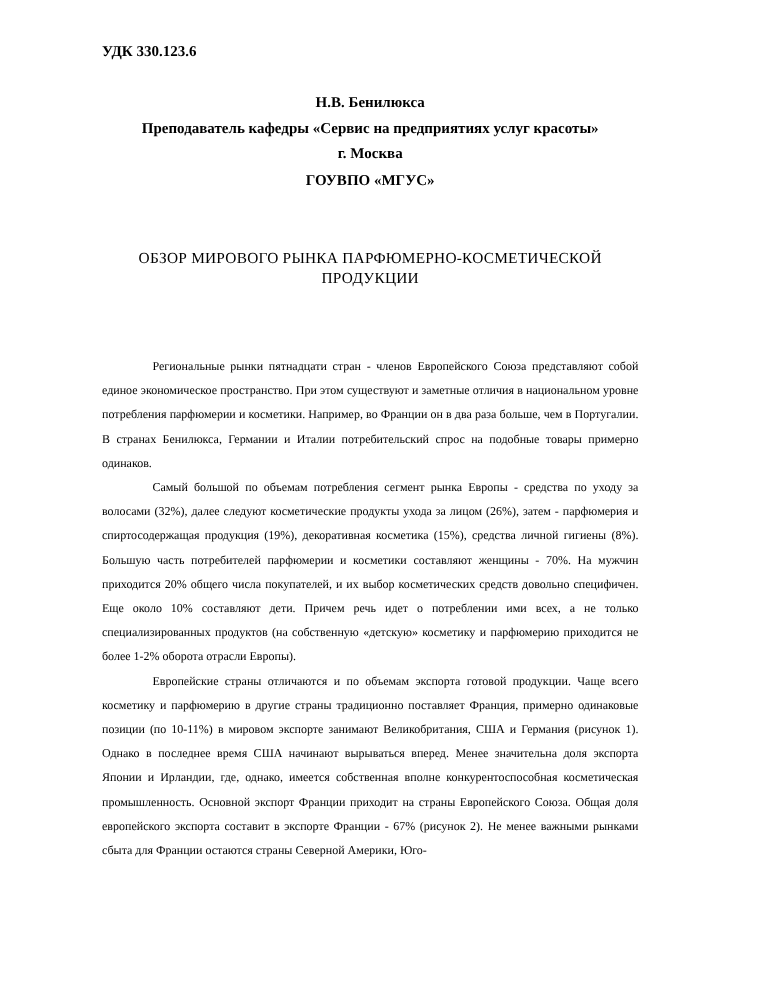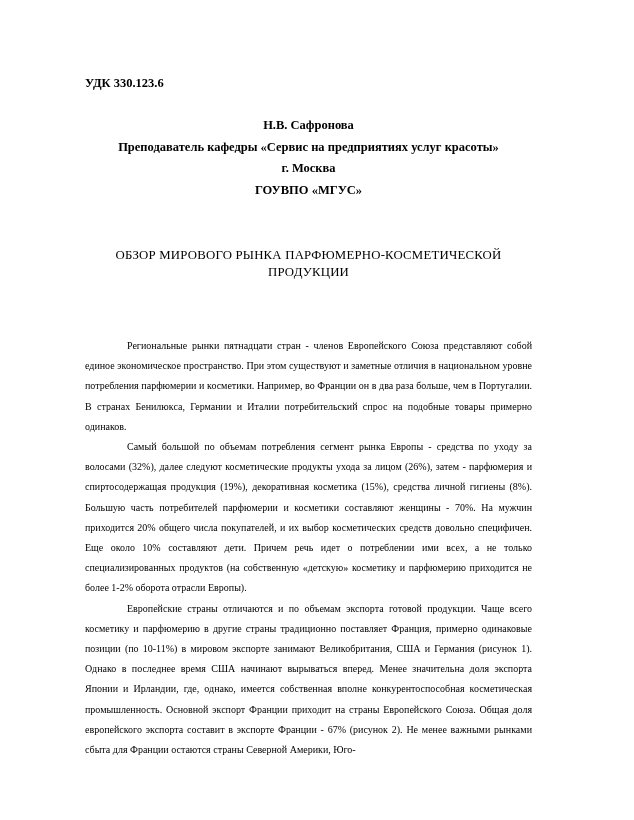--- a/index.html
+++ b/index.html
@@ -8,21 +8,21 @@
     background: #ffffff;
   }
   .page {
     position: relative;
     width: 616px;
     height: 820px;
     box-sizing: border-box;
     background: #ffffff;
     color: #000000;
     font-family: "Liberation Serif", "DejaVu Serif", serif;
-    padding: 76px 84px 20px 85px;
+    padding: 36px 84px 20px 85px;
     overflow: hidden;
   }
   .udc {
     font-size: 12.5px;
     font-weight: bold;
     text-align: left;
   }
   .author-block {
     margin-top: 24px;
     text-align: center;
@@ -50,21 +50,21 @@
   }
 </style>
 </head>
 <body>
 
 <div class="page">
 
   <div class="udc">УДК 330.123.6</div>
 
   <div class="author-block">
-    <div>Н.В. Сафронова</div>
+    <div>Н.В. Бенилюкса</div>
     <div>Преподаватель кафедры «Сервис на предприятиях услуг красоты»</div>
     <div>г. Москва</div>
     <div>ГОУВПО «МГУС»</div>
   </div>
 
   <h1 class="article-title">ОБЗОР МИРОВОГО РЫНКА ПАРФЮМЕРНО-КОСМЕТИЧЕСКОЙ ПРОДУКЦИИ</h1>
 
   <div class="article-body">
     <p>Региональные рынки пятнадцати стран - членов Европейского Союза представляют собой единое экономическое пространство. При этом существуют и заметные отличия в национальном уровне потребления парфюмерии и косметики. Например, во Франции он в два раза больше, чем в Португалии. В странах Бенилюкса, Германии и Италии потребительский спрос на подобные товары примерно одинаков.</p>
     <p>Самый большой по объемам потребления сегмент рынка Европы - средства по уходу за волосами (32%), далее следуют косметические продукты ухода за лицом (26%), затем - парфюмерия и спиртосодержащая продукция (19%), декоративная косметика (15%), средства личной гигиены (8%). Большую часть потребителей парфюмерии и косметики составляют женщины - 70%. На мужчин приходится 20% общего числа покупателей, и их выбор косметических средств довольно специфичен. Еще около 10% составляют дети. Причем речь идет о потреблении ими всех, а не только специализированных продуктов (на собственную «детскую» косметику и парфюмерию приходится не более 1-2% оборота отрасли Европы).</p>

